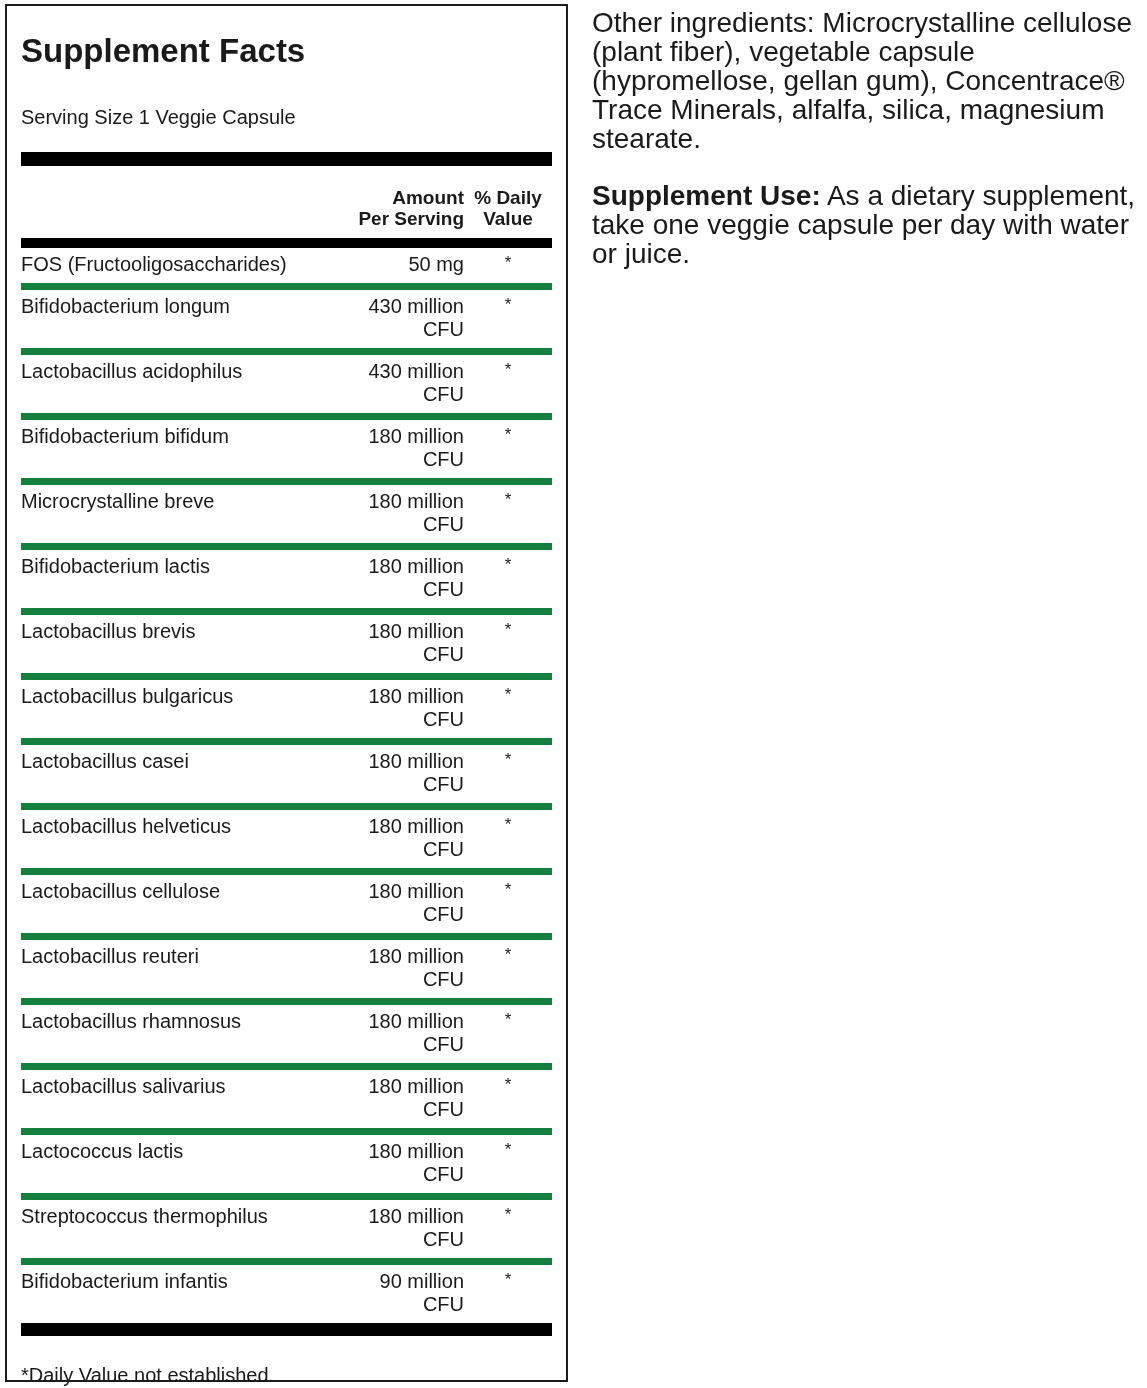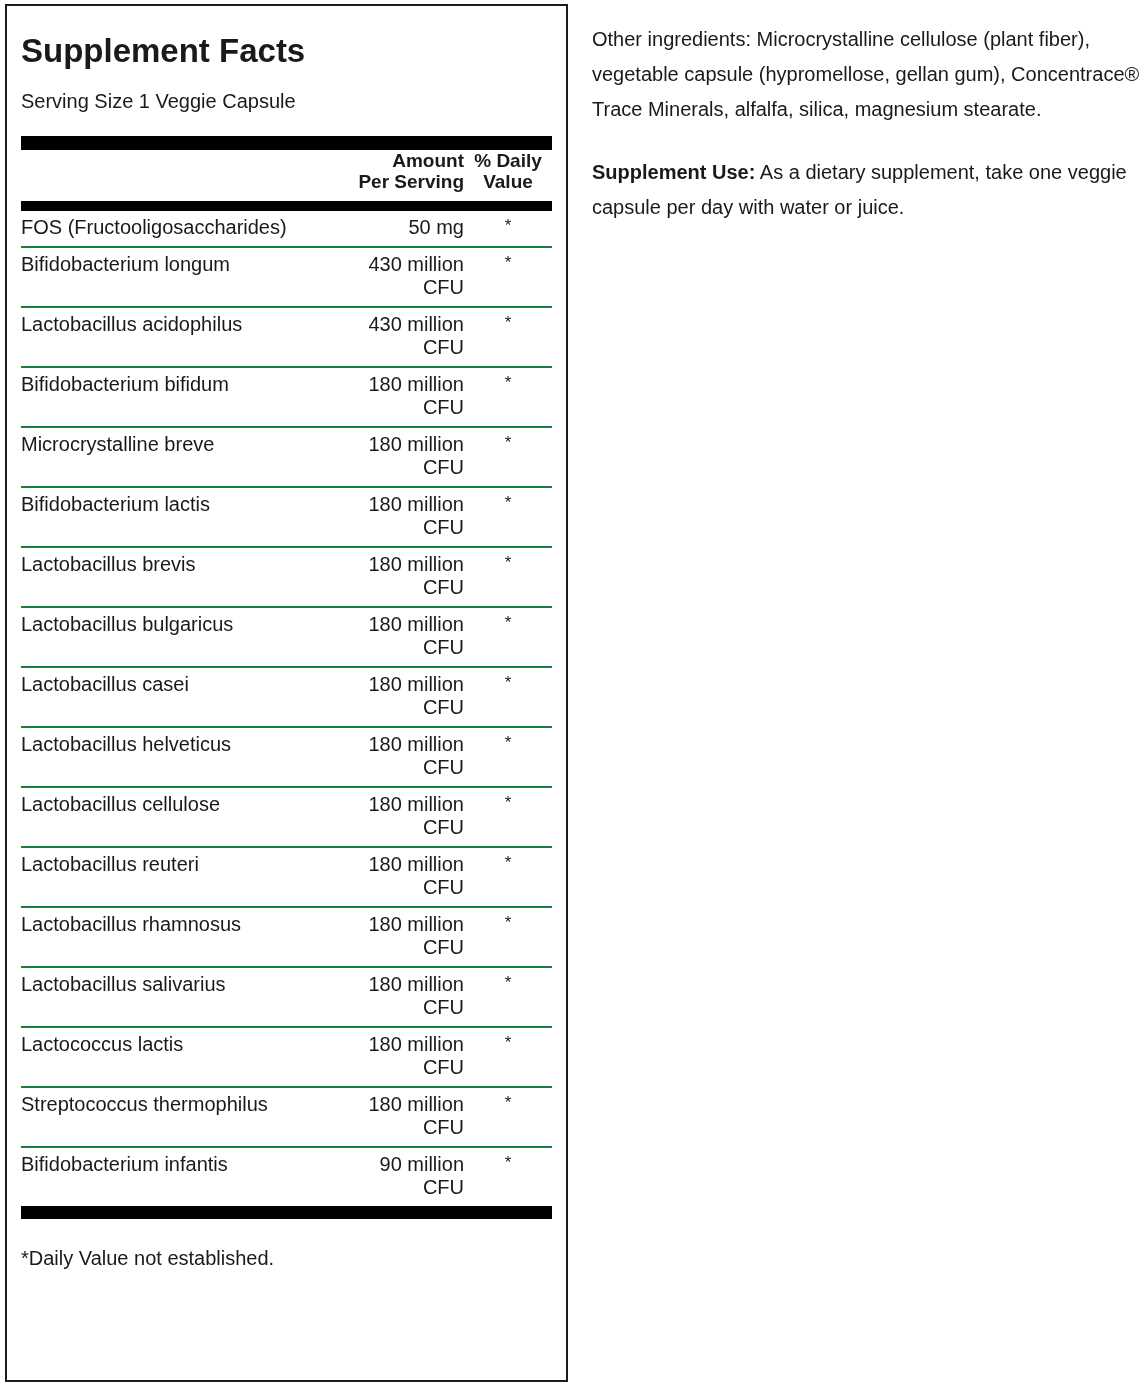--- a/index.html
+++ b/index.html
@@ -32,35 +32,35 @@
     padding: 0 14px;
   }
   .facts-title {
     margin-top: 26px;
     font-size: 33px;
     line-height: 38px;
     font-weight: 700;
     letter-spacing: 0px;
   }
   .serving-size {
-    margin-top: 20px;
+    margin-top: 36px;
     font-size: 20px;
     line-height: 22px;
   }
   .bar {
     background: #000000;
     width: 100%;
   }
   .bar-top { margin-top: 24px; height: 14px; }
   .bar-mid { height: 10px; }
   .bar-bottom { height: 13px; }
 
   .col-headers {
     display: flex;
-    padding: 0 0 9px 0;
+    padding: 21px 0 9px 0;
     font-weight: 700;
     font-size: 19px;
     line-height: 21px;
   }
   .col-spacer { flex: 1; }
   .col-amount {
     width: 128px;
     text-align: right;
     white-space: nowrap;
   }
@@ -68,21 +68,21 @@
     width: 88px;
     text-align: center;
     white-space: nowrap;
   }
   .hdr-line { display: block; }
 
   .rows {}
   .row {
     display: flex;
     padding: 5px 0 7px 0;
-    border-bottom: 2px solid #15803d;
+    border-bottom: 7px solid #15803d;
     font-size: 20px;
     line-height: 23px;
   }
   .row:last-child { border-bottom: none; }
   .cell-name { flex: 1; text-align: left; }
   .cell-amount { width: 128px; text-align: right; }
   .cell-amount .a2 { display: block; }
   .cell-dv {
     width: 88px;
     text-align: center;
@@ -99,24 +99,24 @@
     margin: 34px 0 0 0;
     font-size: 20px;
     line-height: 38px;
     max-width: 505px;
   }
 
   
   .right-col {
     position: absolute;
     left: 592px;
-    top: 22px;
+    top: 8px;
     width: 552px;
-    font-size: 20px;
-    line-height: 35px;
+    font-size: 28px;
+    line-height: 29px;
   }
   .right-col p { margin: 0; }
   .p-contains { margin-top: 36px !important; }
   .p-suggested { margin-top: 28px !important; }
   .bold { font-weight: 700; }
 </style>
 </head>
 <body>
 
 <div class="stage">

